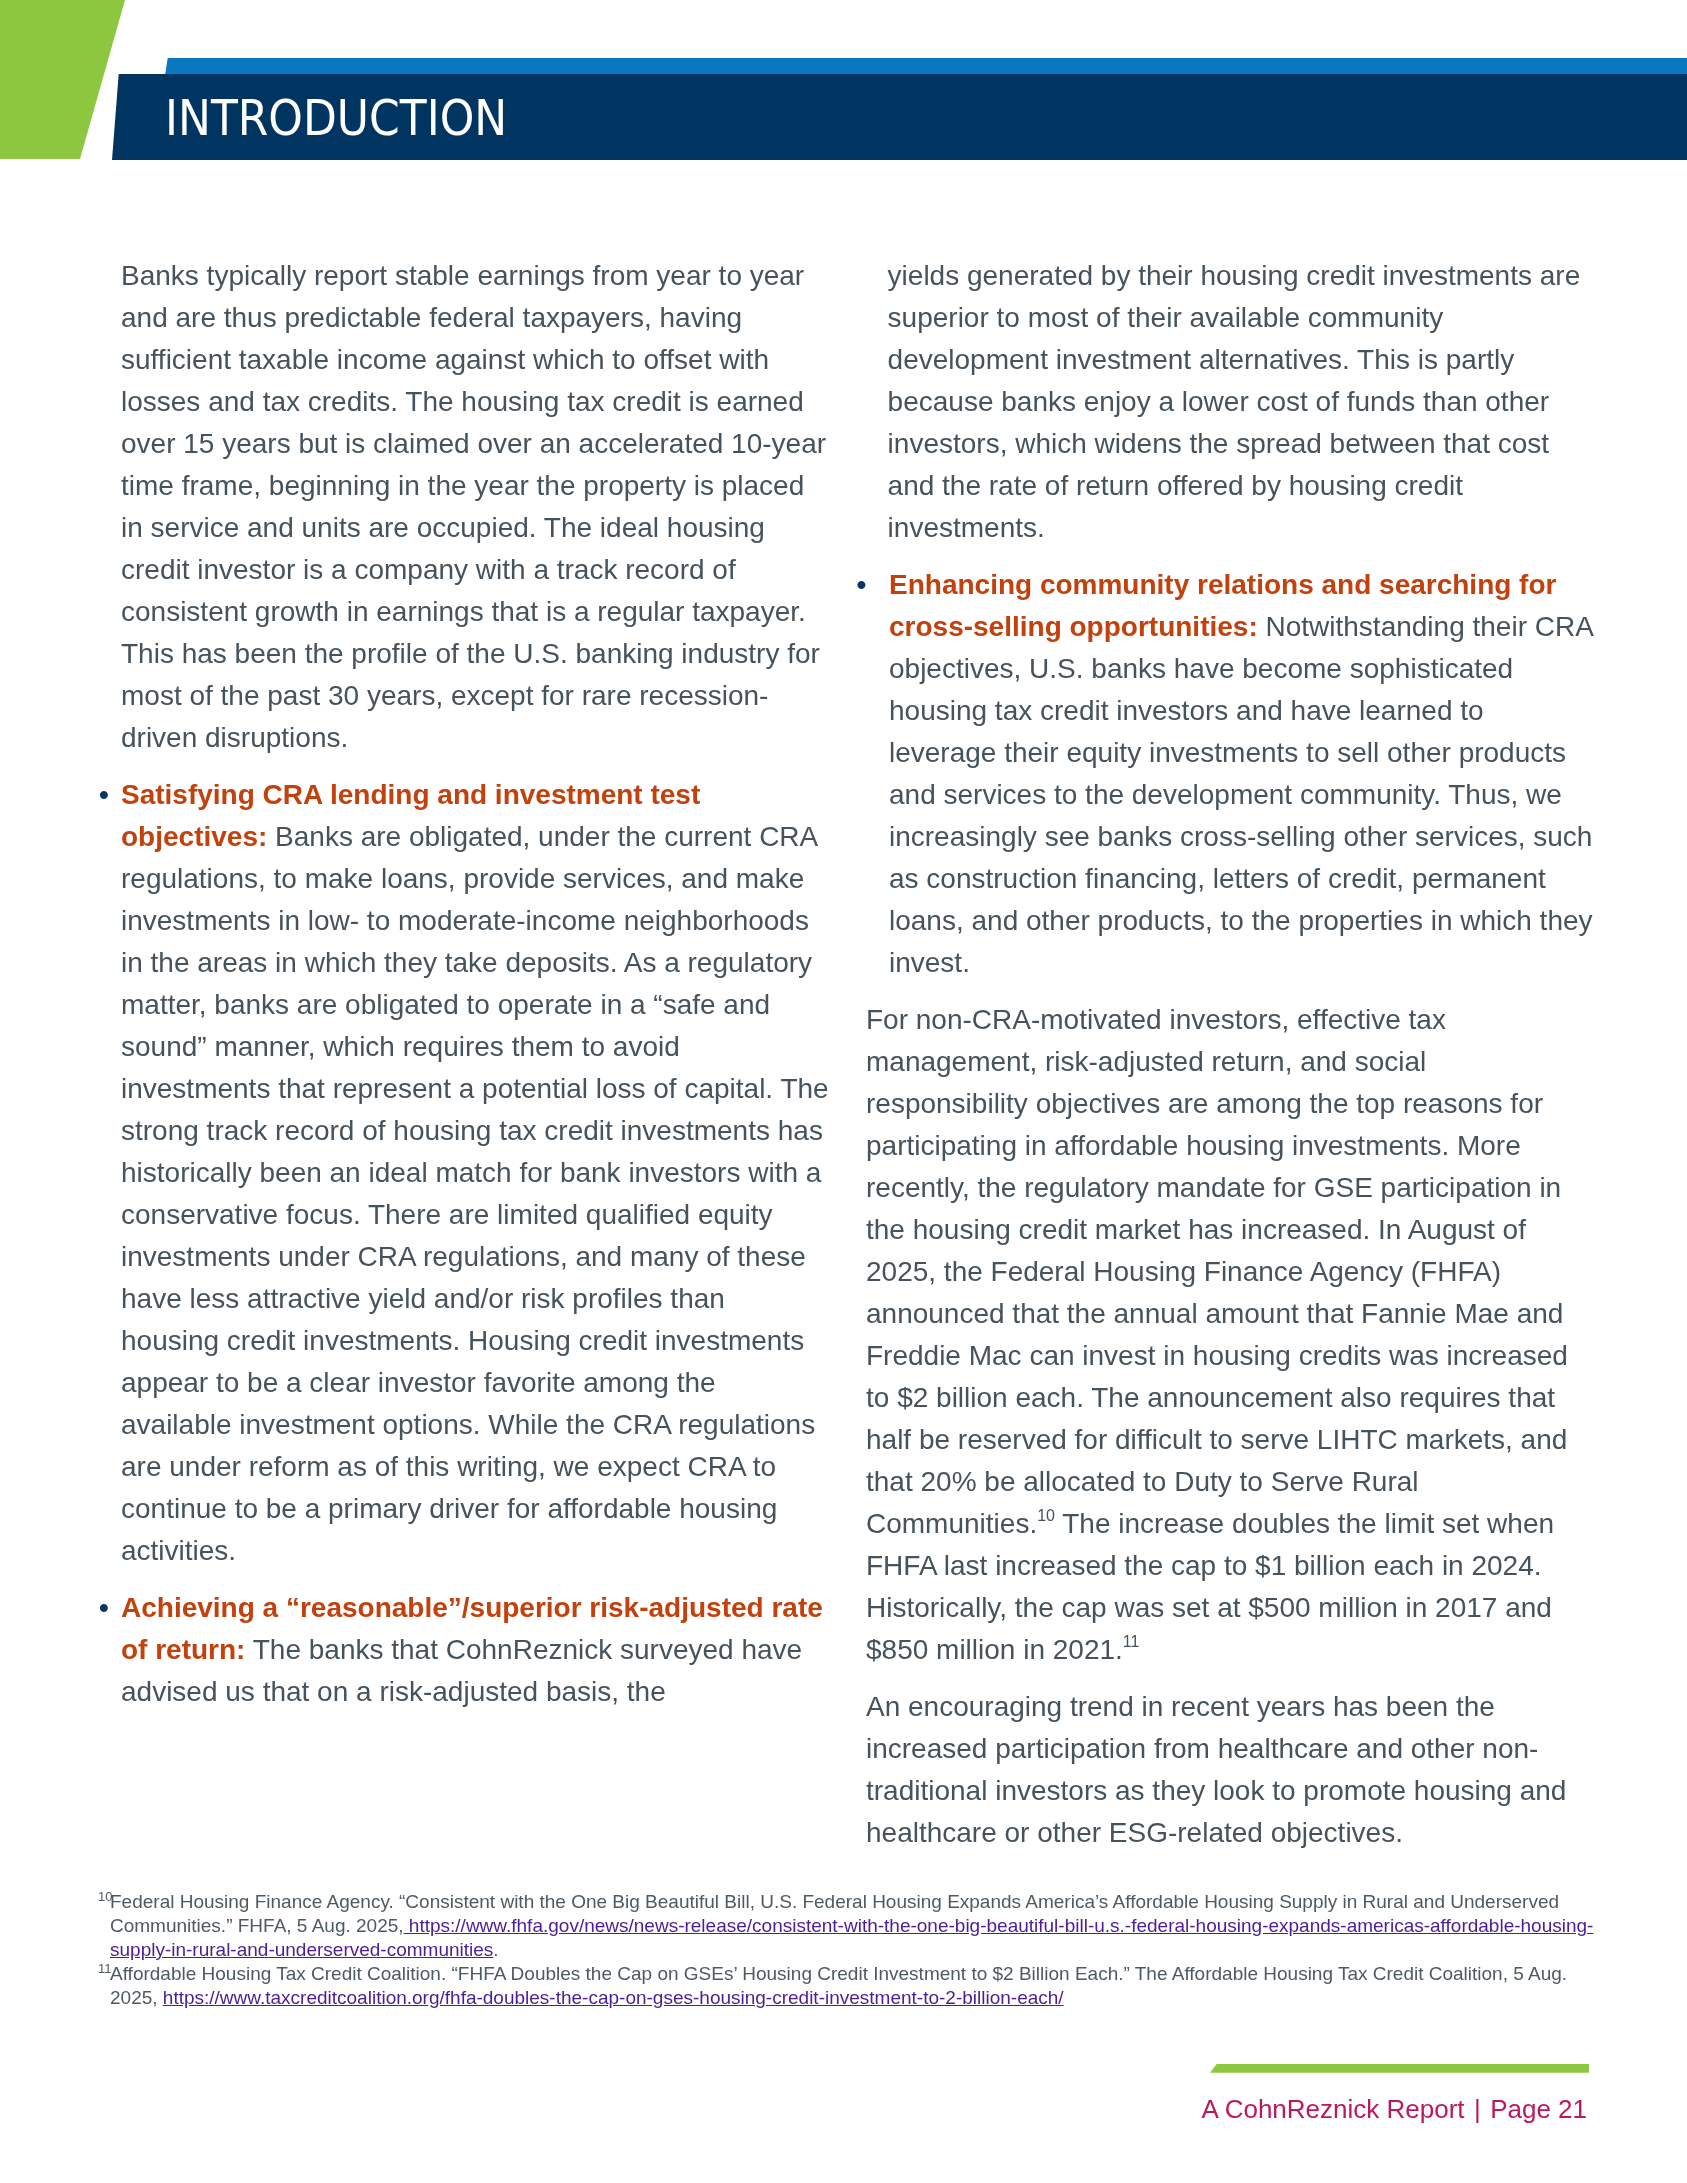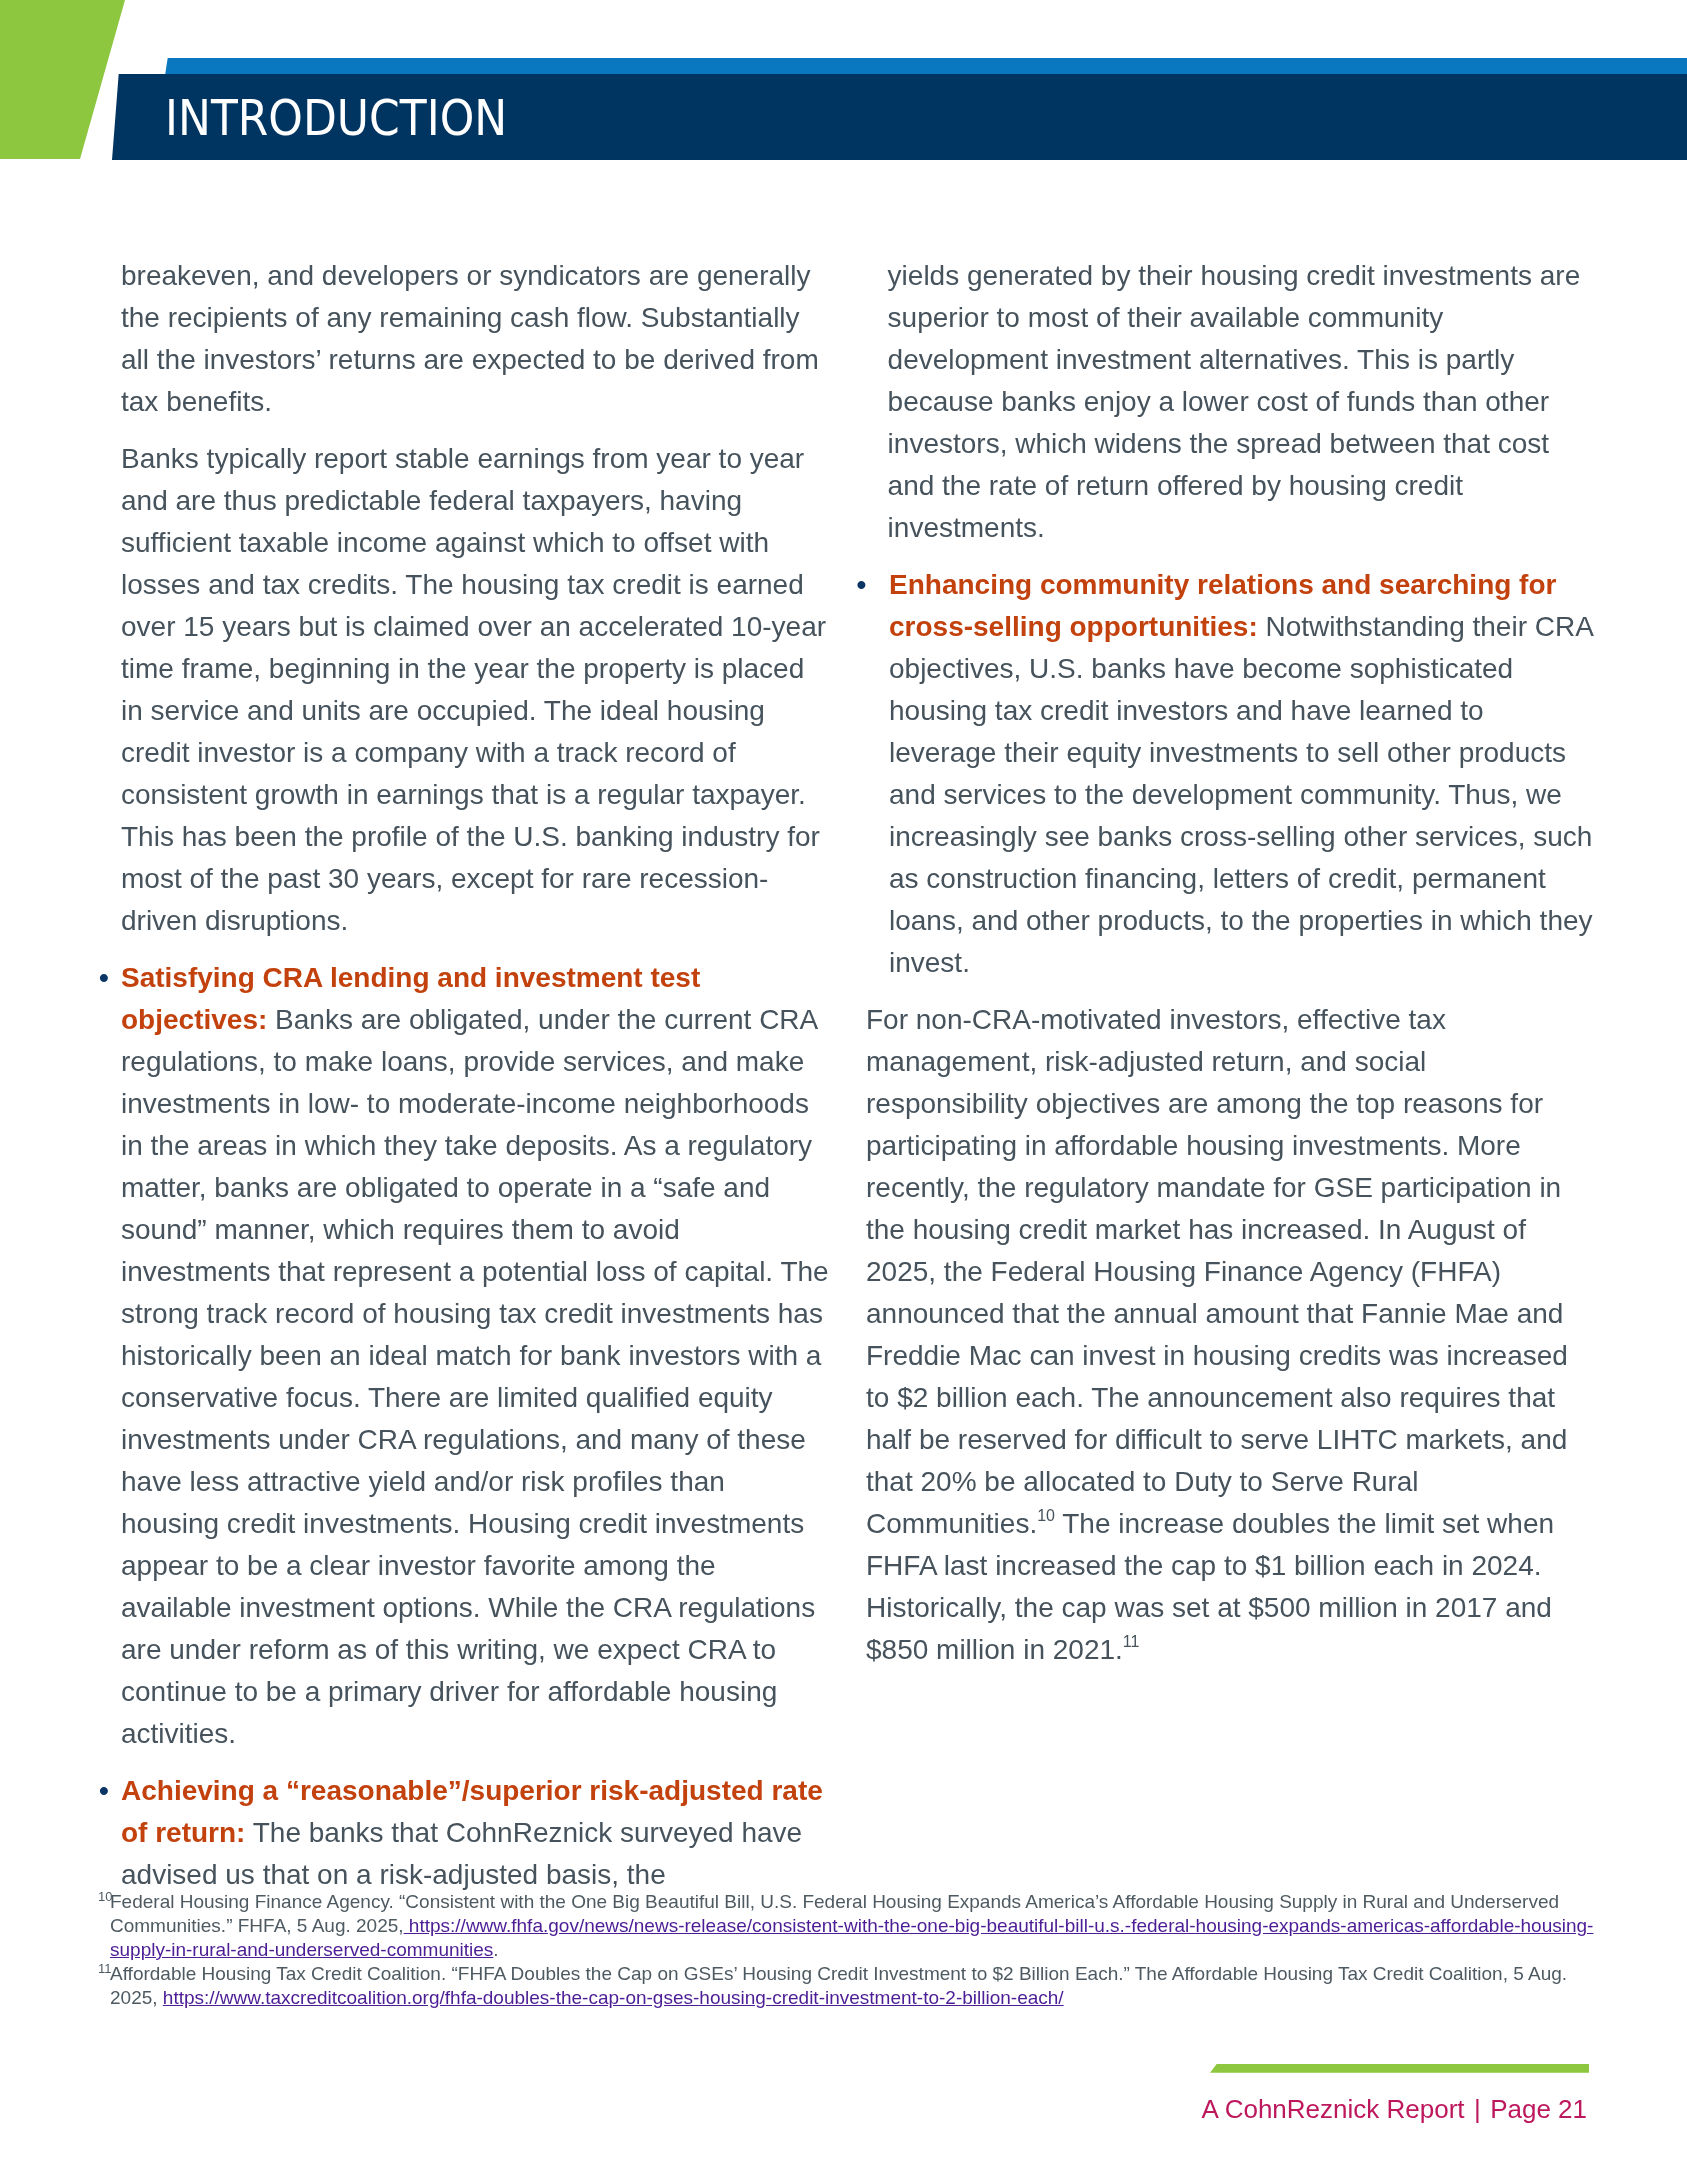--- a/index.html
+++ b/index.html
@@ -69,21 +69,20 @@
 </style>
 </head>
 <body>
 
 <div class="hdr-green"></div>
 <div class="hdr-lightblue"></div>
 <div class="hdr-navy"></div>
 <div class="hdr-title">INTRODUCTION</div>
 
 <div class="col col-left">
-  <p class="p">breakeven, and developers or syndicators are generally the recipients of any remaining cash flow. Substantially all the investors’ returns are expected to be derived from tax benefits.</p>
   <p class="p">Banks typically report stable earnings from year to year and are thus predictable federal taxpayers, having sufficient taxable income against which to offset with losses and tax credits. The housing tax credit is earned over 15 years but is claimed over an accelerated 10-year time frame, beginning in the year the property is placed in service and units are occupied. The ideal housing credit investor is a company with a track record of consistent growth in earnings that is a regular taxpayer. This has been the profile of the U.S. banking industry for most of the past 30 years, except for rare recession-driven disruptions.</p>
 
   <div class="bullet">
     <span class="dot">•</span>
     <span class="head">Satisfying CRA lending and investment test objectives:</span><span> Banks are obligated, under the current CRA regulations, to make loans, provide services, and make investments in low- to moderate-income neighborhoods in the areas in which they take deposits. As a regulatory matter, banks are obligated to operate in a “safe and sound” manner, which requires them to avoid investments that represent a potential loss of capital. The strong track record of housing tax credit investments has historically been an ideal match for bank investors with a conservative focus. There are limited qualified equity investments under CRA regulations, and many of these have less attractive yield and/or risk profiles than housing credit investments. Housing credit investments appear to be a clear investor favorite among the available investment options. While the CRA regulations are under reform as of this writing, we expect CRA to continue to be a primary driver for affordable housing activities.</span>
   </div>
 
   <div class="bullet">
     <span class="dot">•</span>
     <span class="head">Achieving a “reasonable”/superior risk-adjusted rate of return:</span><span> The banks that CohnReznick surveyed have advised us that on a risk-adjusted basis, the</span>
@@ -93,20 +92,21 @@
 <div class="col col-right">
   <p class="p p-indent">yields generated by their housing credit investments are superior to most of their available community development investment alternatives. This is partly because banks enjoy a lower cost of funds than other investors, which widens the spread between that cost and the rate of return offered by housing credit investments.</p>
 
   <div class="bullet">
     <span class="dot">•</span>
     <span class="head">Enhancing community relations and searching for cross-selling opportunities:</span><span> Notwithstanding their CRA objectives, U.S. banks have become sophisticated housing tax credit investors and have learned to leverage their equity investments to sell other products and services to the development community. Thus, we increasingly see banks cross-selling other services, such as construction financing, letters of credit, permanent loans, and other products, to the properties in which they invest.</span>
   </div>
 
   <p class="p"><span>For non-CRA-motivated investors, effective tax management, risk-adjusted return, and social responsibility objectives are among the top reasons for participating in affordable housing investments. More recently, the regulatory mandate for GSE participation in the housing credit market has increased. In August of 2025, the Federal Housing Finance Agency (FHFA) announced that the annual amount that Fannie Mae and Freddie Mac can invest in housing credits was increased to $2 billion each. The announcement also requires that half be reserved for difficult to serve LIHTC markets, and that 20% be allocated to Duty to Serve Rural Communities.</span><sup>10</sup><span>  The increase doubles the limit set when FHFA last increased the cap to $1 billion each in 2024. Historically, the cap was set at $500 million in 2017 and $850 million in 2021.</span><sup>11</sup></p>
 
+  <p class="p">An encouraging trend in recent years has been the increased participation from healthcare and other non-traditional investors as they look to promote housing and healthcare or other ESG-related objectives.</p>
 </div>
 
 <div class="notes">
   <p class="note">
     <span class="num">10</span><span>Federal Housing Finance Agency. “Consistent with the One Big Beautiful Bill, U.S. Federal Housing Expands America’s Affordable Housing Supply in Rural and Underserved Communities.” FHFA, 5 Aug. 2025,</span><a> https://www.fhfa.gov/news/news-release/consistent-with-the-one-big-beautiful-bill-u.s.-federal-housing-expands-americas-affordable-housing-supply-in-rural-and-underserved-communities</a><span>.</span>
   </p>
   <p class="note">
     <span class="num">11</span><span>Affordable Housing Tax Credit Coalition. “FHFA Doubles the Cap on GSEs’ Housing Credit Investment to $2 Billion Each.” The Affordable Housing Tax Credit Coalition, 5 Aug. 2025, </span><a>https://www.taxcreditcoalition.org/fhfa-doubles-the-cap-on-gses-housing-credit-investment-to-2-billion-each/</a><span></span>
   </p>
 </div>

